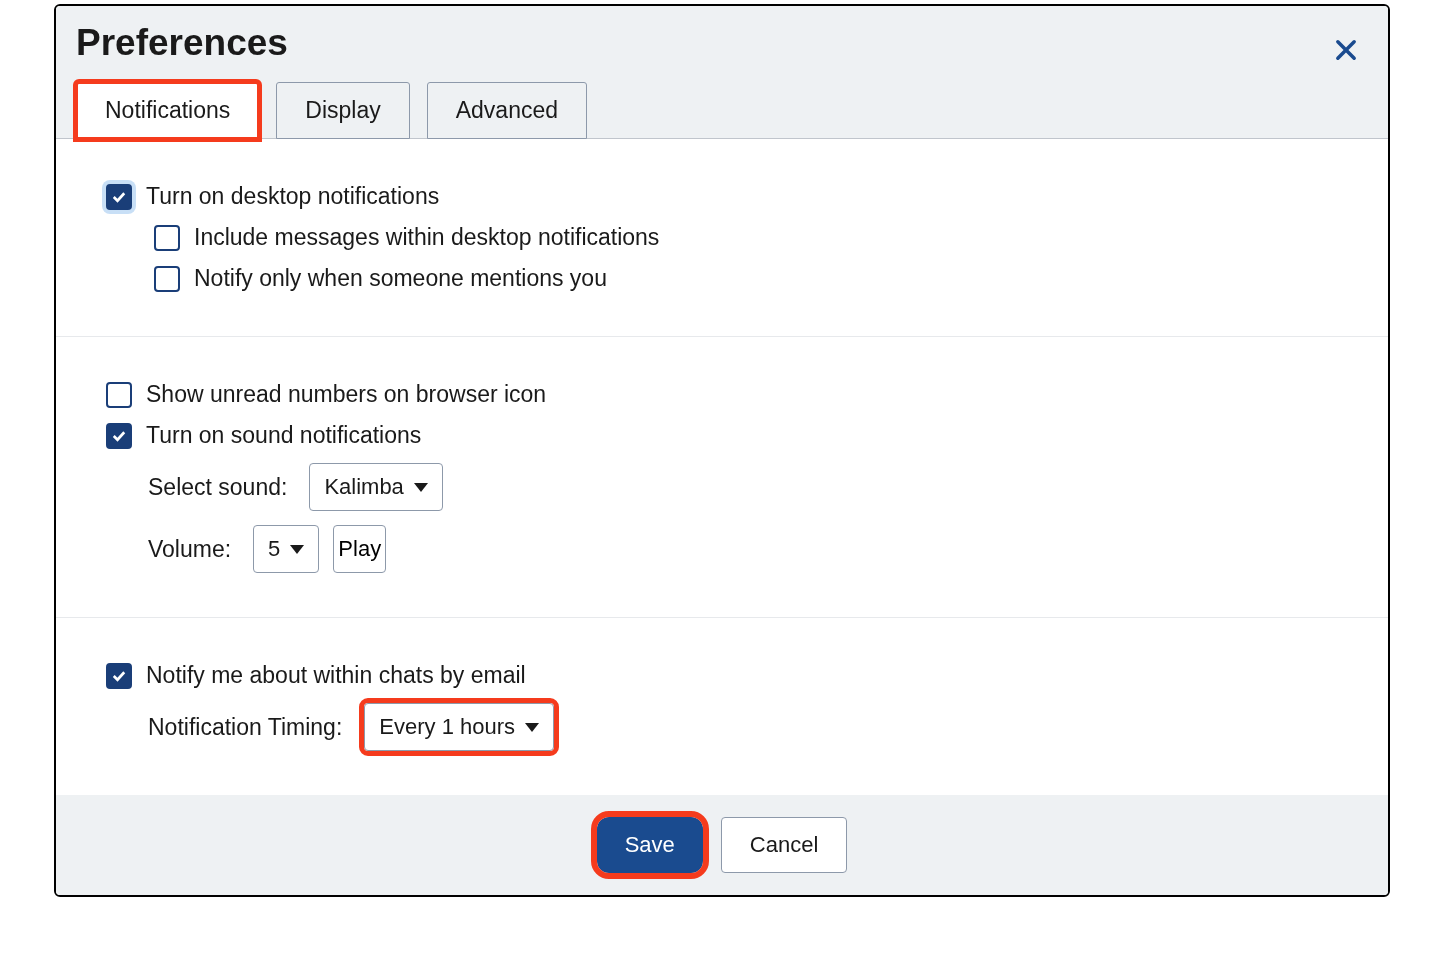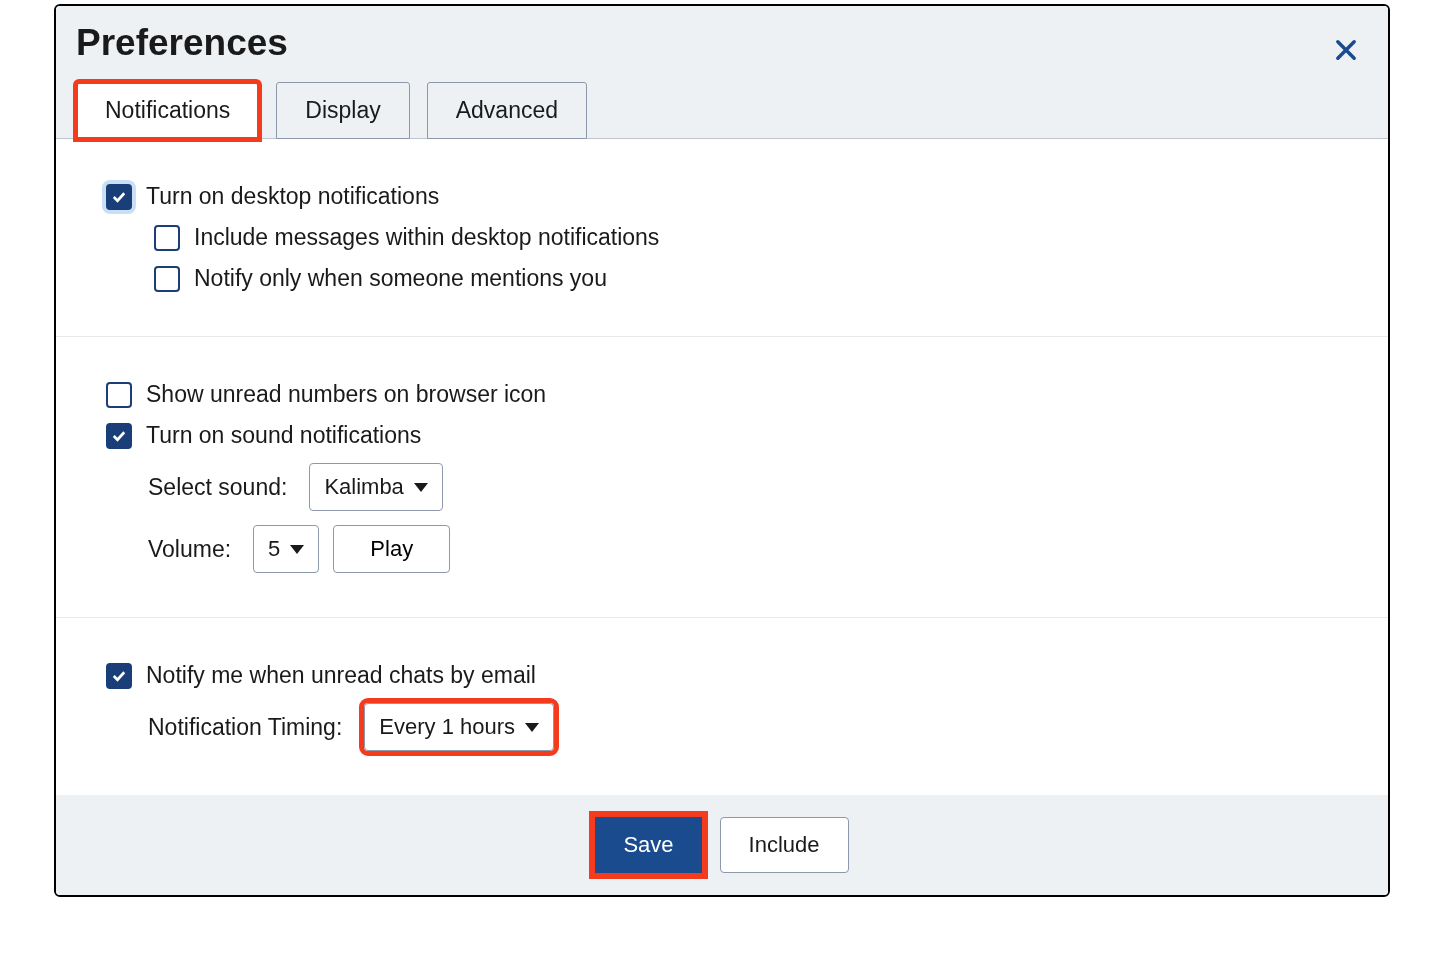--- a/index.html
+++ b/index.html
@@ -114,41 +114,41 @@
 .tri {
   width: 0; height: 0;
   border-left: 7px solid transparent;
   border-right: 7px solid transparent;
   border-top: 9px solid #1a1a1a;
 }
 .btn {
   border: 1.5px solid #8d99aa;
   border-radius: 4px;
   background: #fff;
-  padding: 10px 36px;
+  padding: 10px 4px;
   font-size: 22px;
   cursor: pointer;
 }
 .sel.highlight-ring, .btn.highlight-ring {
   outline: 5px solid #f53b1d;
   outline-offset: 0px;
 }
 .footer {
   background: #eef1f3;
   padding: 22px 0;
   display: flex;
   justify-content: center;
   gap: 18px;
 }
 .btn-primary {
   background: #1a4b8f;
   color: #fff;
   font-size: 22px;
   padding: 14px 28px;
-  border-radius: 0;
+  border-radius: 12px;
   border: none;
   cursor: pointer;
 }
 .btn-secondary {
   background: #fff;
   color: #1a1a1a;
   font-size: 22px;
   padding: 14px 28px;
   border-radius: 4px;
   border: 1.5px solid #8d99aa;
@@ -235,30 +235,30 @@
       </div>
     </div>
 
     <div class="section">
       <div class="row">
         <span class="cb checked">
           <svg viewBox="0 0 24 24">
               <path d="M5 12 L10 17 L19 7"></path>
             </svg>
         </span>
-        <span>Notify me when unread chats by email</span>
+        <span>Notify me about within chats by email</span>
       </div>
       <div class="row indent2">
         <span class="label-inline">Notification Timing:</span>
         <span class="sel highlight-ring">
           <span>Every 1 hours</span>
           <span class="tri"></span>
         </span>
       </div>
     </div>
 
   </div>
 
   <div class="footer">
     <button class="btn-primary highlight-ring">Save</button>
-    <button class="btn-secondary">Include</button>
+    <button class="btn-secondary">Cancel</button>
   </div>
 </div>
 
 </body></html>

